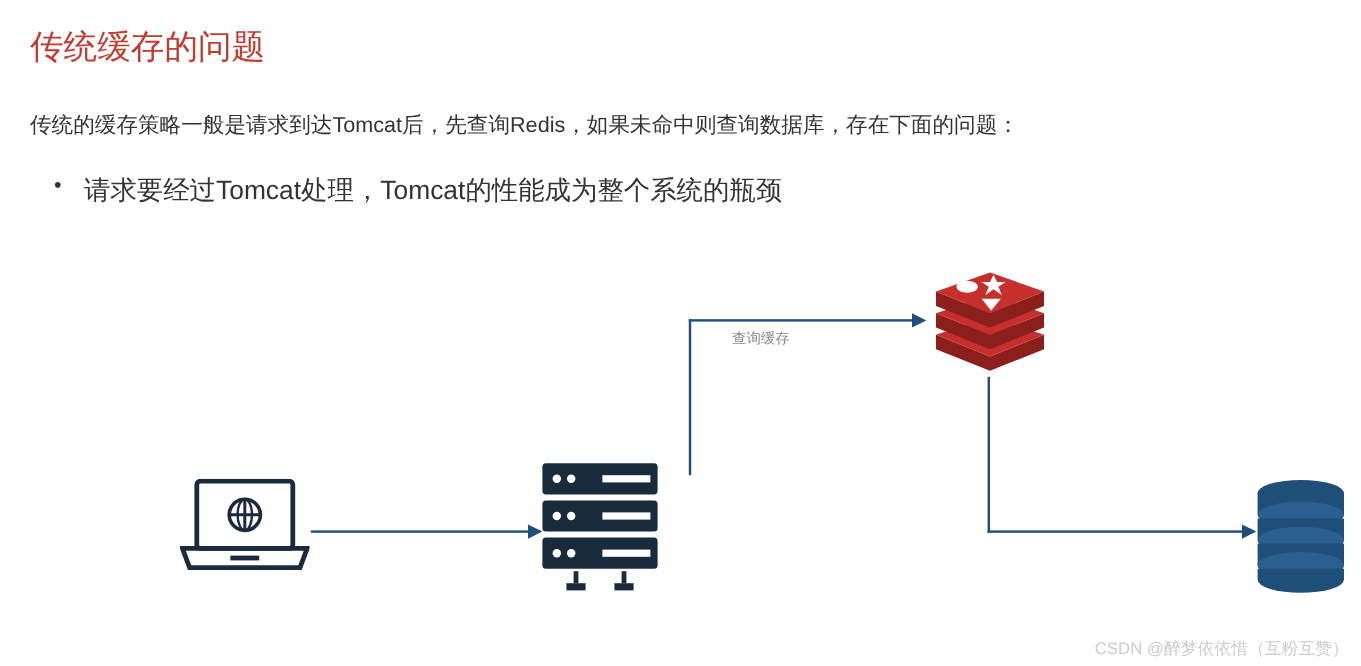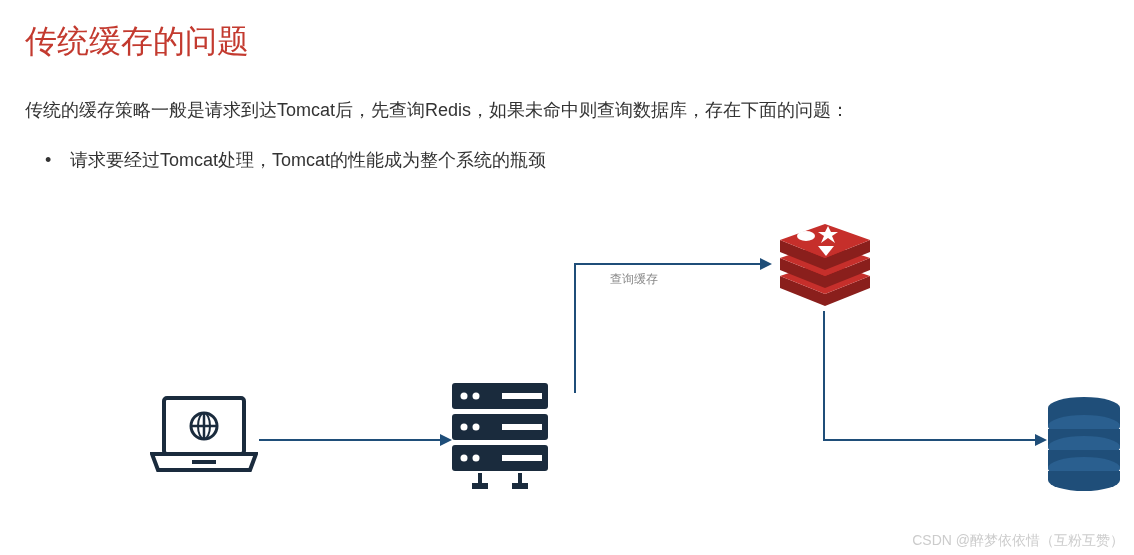--- a/index.html
+++ b/index.html
@@ -6,37 +6,37 @@
     body {
       font-family: "Microsoft YaHei", "SimSun", sans-serif;
       background: #fff;
       width: 1134px;
       height: 555px;
       position: relative;
       padding: 20px 25px;
     }
     .title {
       color: #c33a2f;
-      font-size: 32px;
+      font-size: 28px;
       font-weight: normal;
       margin-bottom: 30px;
     }
     .description {
       color: #333;
       font-size: 18px;
       line-height: 1.8;
       margin-bottom: 15px;
     }
     .bullet-list {
       list-style: none;
       margin-left: 20px;
     }
     .bullet-list li {
       color: #333;
-      font-size: 18px;
+      font-size: 22px;
       line-height: 2.2;
       position: relative;
       padding-left: 25px;
     }
     .bullet-list li::before {
       content: "•";
       position: absolute;
       left: 0;
       font-size: 18px;
     }

